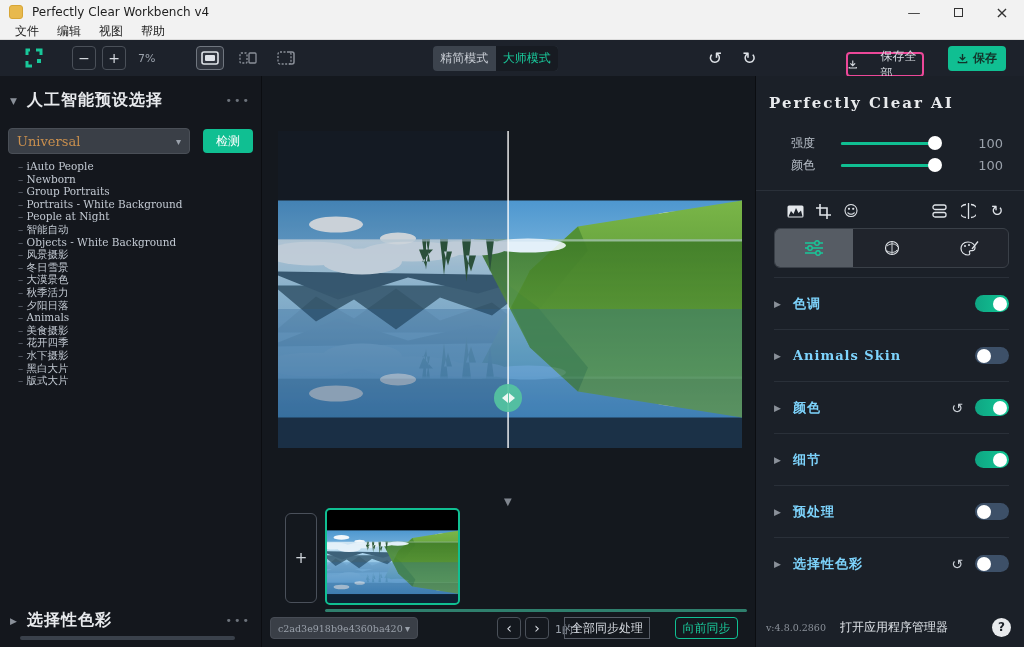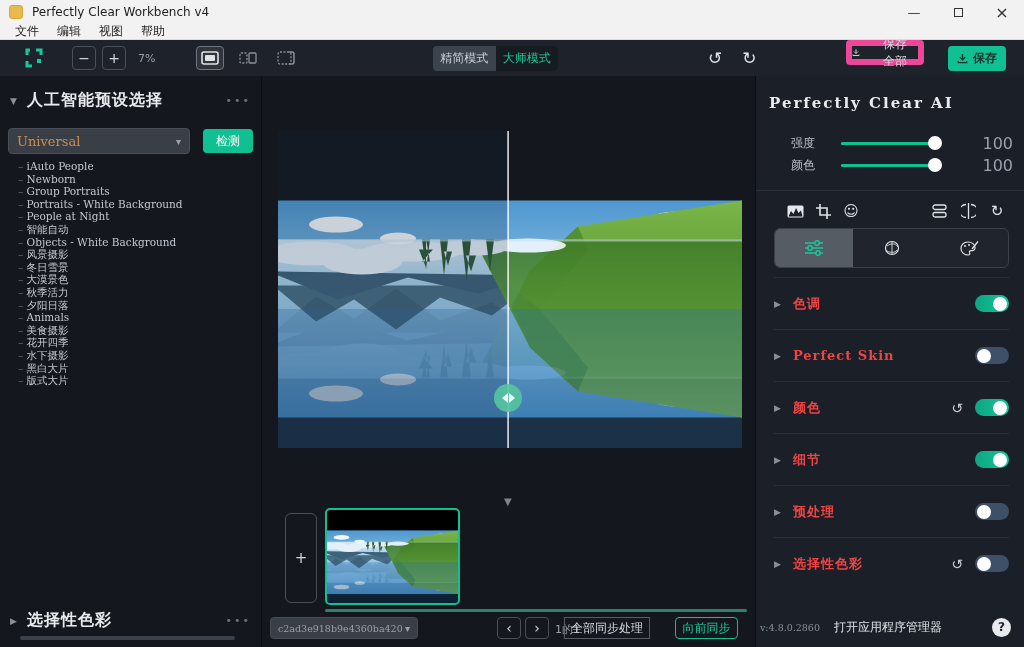--- a/index.html
+++ b/index.html
@@ -34,21 +34,21 @@
   .view-icons { display:flex; align-items:center; margin-left:30px; gap:10px; }
   .view-ic { width:28px; height:24px; display:flex; align-items:center; justify-content:center;
     border-radius:4px; }
   .view-ic.sel { background:#2f343d; border:1px solid #70767f; }
   .seg { position:absolute; left:433px; top:6px; width:125px; height:25px;
     background:#3c434d; border-radius:4px; display:flex; overflow:hidden; font-size:12px; }
   .seg-item { flex:1; display:flex; align-items:center; justify-content:center; color:#c9ced5; }
   .seg-item.active { background:#171b22; color:#19c89a; }
   .undo-redo { position:absolute; left:708px; top:0; height:36px; display:flex;
     align-items:center; gap:20px; color:#dfe3e8; font-size:17px; }
-  .btn-outline { position:absolute; top:0; height:25px; border:6px solid #ec4899;
+  .btn-outline { position:absolute; top:12px; height:25px; border:2px solid #ec4899;
     border-radius:4px; background:transparent; color:#d6dae0; font-size:12px;
     display:flex; align-items:center; justify-content:center; gap:23px; }
   .save-all { left:846px; width:78px; }
   .btn-save { position:absolute; left:948px; top:6px; width:58px; height:25px;
     background:#10bf92; border-radius:4px; color:#12332a; font-weight:bold; font-size:12px;
     display:flex; align-items:center; justify-content:center; gap:5px; }
 
   
   .left-panel { position:absolute; left:0; top:76px; width:262px; height:571px;
     background:#14171d; border-right:1px solid #0b0d11; }
@@ -119,49 +119,49 @@
     font-weight:bold; letter-spacing:2px;
     font-family:"DejaVu Serif","Liberation Serif",serif; }
   .sliders { position:absolute; left:0; top:56px; width:269px; }
   .sl-row { height:22px; display:flex; align-items:center; }
   .sl-label { width:60px; text-align:left; padding-left:35px; color:#b9c0ca; font-size:12px; }
   .sl-track { position:relative; width:95px; height:3px; margin-left:25px;
     background:#0fa583; border-radius:2px; }
   .sl-fill { position:absolute; left:0; top:0; height:3px; background:#10bf92; border-radius:2px; }
   .sl-knob { position:absolute; top:-6px; width:14px; height:14px; border-radius:50%;
     background:#fff; }
-  .sl-value { margin-left:auto; margin-right:12px; color:#9aa1ab; font-size:16px; }
+  .sl-value { margin-left:auto; margin-right:22px; color:#9aa1ab; font-size:13px; }
   .rp-div { position:absolute; left:0; width:269px; border-top:1px solid #2a3039; }
   .icon-row { position:absolute; left:0; top:121px; width:269px; height:28px; }
   .ri { position:absolute; top:3px; width:22px; height:22px; display:flex;
     align-items:center; justify-content:center; color:#dfe3e8; font-size:15px; }
   .tabs { position:absolute; left:18px; top:152px; width:235px; height:40px;
     background:#20242c; border:1px solid #3a4048; border-radius:6px; display:flex;
     overflow:hidden; }
   .tab { flex:1; display:flex; align-items:center; justify-content:center; }
   .tab.sel { background:#565c64; }
   .sections { position:absolute; left:18px; top:201px; width:235px; height:312px;
     overflow:hidden; border-top:1px solid #2a3039; }
   .sec-row { height:52px; display:flex; align-items:center; border-bottom:1px solid #2a3039; }
   .sec-arrow { font-size:9px; color:#8a9099; margin-right:12px; }
-  .sec-label { color:#ef4444; font-size:13px; font-weight:bold; letter-spacing:1px;
+  .sec-label { color:#7dd3fc; font-size:13px; font-weight:bold; letter-spacing:1px;
     font-family:"DejaVu Serif","Liberation Serif",serif; }
   .reset { margin-left:auto; margin-right:12px; color:#c9ced5; font-size:14px; }
   .toggle { width:34px; height:17px; border-radius:9px; position:relative; margin-left:auto; }
   .toggle.has-reset { margin-left:0; }
   .toggle.on { background:linear-gradient(90deg,#0fa583,#12c795); }
   .toggle.off { background:#3d5068; }
   .knob { position:absolute; top:1.5px; width:14px; height:14px; border-radius:50%; background:#fff; }
   .toggle.on .knob { right:2px; } .toggle.off .knob { left:2px; }
   .btn-save-preset { position:absolute; left:70px; top:493px; width:135px; height:24px;
     background:#1b2028; border:1px solid #10bf92; border-radius:5px; color:#19c89a;
     font-size:12px; display:flex; align-items:center; justify-content:center; }
   .rp-bottom { position:absolute; left:0; top:536px; width:269px; height:30px;
     display:flex; align-items:center; }
-  .version { margin-left:4px; color:#8a9099; font-size:9.5px;
+  .version { margin-left:10px; color:#8a9099; font-size:9.5px;
     font-family:"DejaVu Serif","Liberation Serif",serif; }
   .app-manager { margin-left:14px; color:#dfe3e8; font-size:12px; }
   .help-btn { margin-left:auto; margin-right:14px; width:19px; height:19px; border-radius:50%;
     background:#e8eaed; color:#1b2028; font-size:12px; font-weight:bold;
     display:flex; align-items:center; justify-content:center; }
 </style>
 </head>
 <body>
 
 <svg width="0" height="0" style="position:absolute">
@@ -439,21 +439,21 @@
     <div class="sections" id="sections">
         <div class="sec-row">
           <span class="sec-arrow">▶</span>
           <span class="sec-label">色调</span>
           <span class="toggle on ">
             <span class="knob"></span>
           </span>
         </div>
         <div class="sec-row">
           <span class="sec-arrow">▶</span>
-          <span class="sec-label">Perfect Skin</span>
+          <span class="sec-label">Animals Skin</span>
           <span class="toggle off ">
             <span class="knob"></span>
           </span>
         </div>
         <div class="sec-row">
           <span class="sec-arrow">▶</span>
           <span class="sec-label">颜色</span>
           <span class="reset">↺</span>
           <span class="toggle on has-reset">
             <span class="knob"></span>

